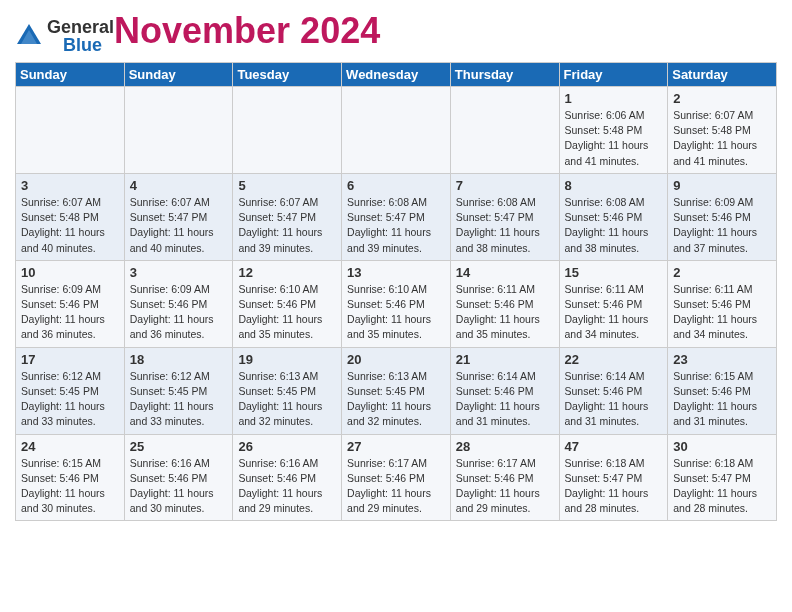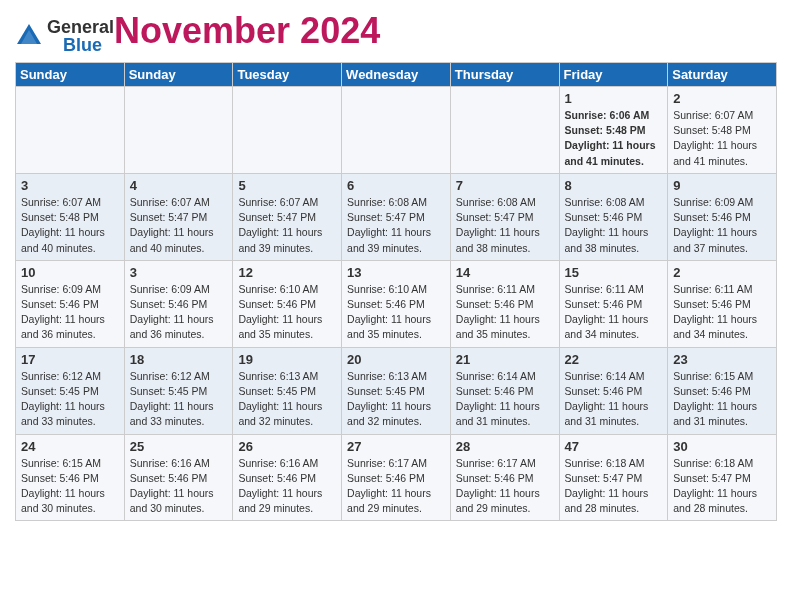--- a/index.html
+++ b/index.html
@@ -131,21 +131,21 @@
   </thead>
   <tbody id="calendar-body">
   <tr>
         <td class="empty-cell"></td>
         <td class="empty-cell"></td>
         <td class="empty-cell"></td>
         <td class="empty-cell"></td>
         <td class="empty-cell"></td>
         <td>
           <span class="day-num">1</span>
-          <div class="day-info" style="white-space: pre-line; font-weight: bold;">Sunrise: 6:06 AM
+          <div class="day-info" style="white-space: pre-line;">Sunrise: 6:06 AM
 Sunset: 5:48 PM
 Daylight: 11 hours and 41 minutes.</div>
         </td>
         <td>
           <span class="day-num">2</span>
           <div class="day-info" style="white-space: pre-line;">Sunrise: 6:07 AM
 Sunset: 5:48 PM
 Daylight: 11 hours and 41 minutes.</div>
         </td>
       </tr>

